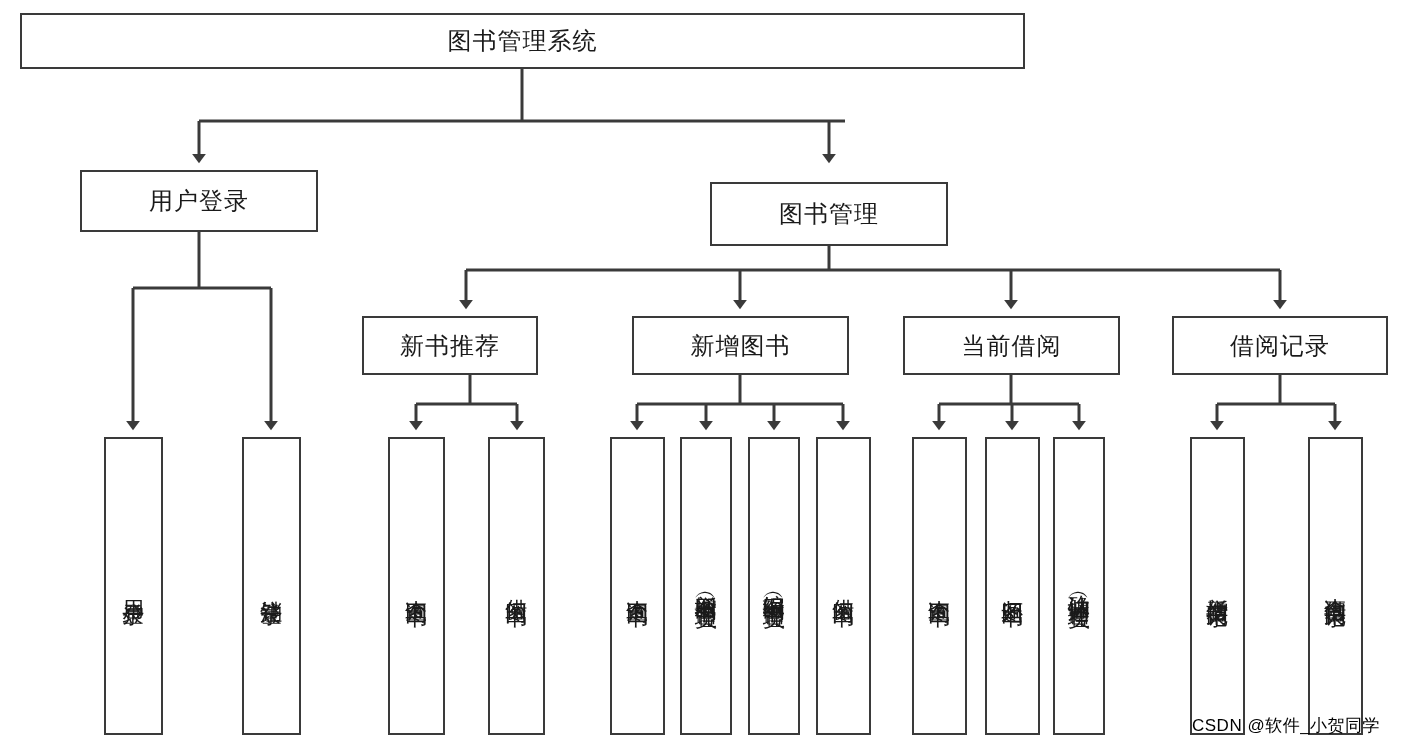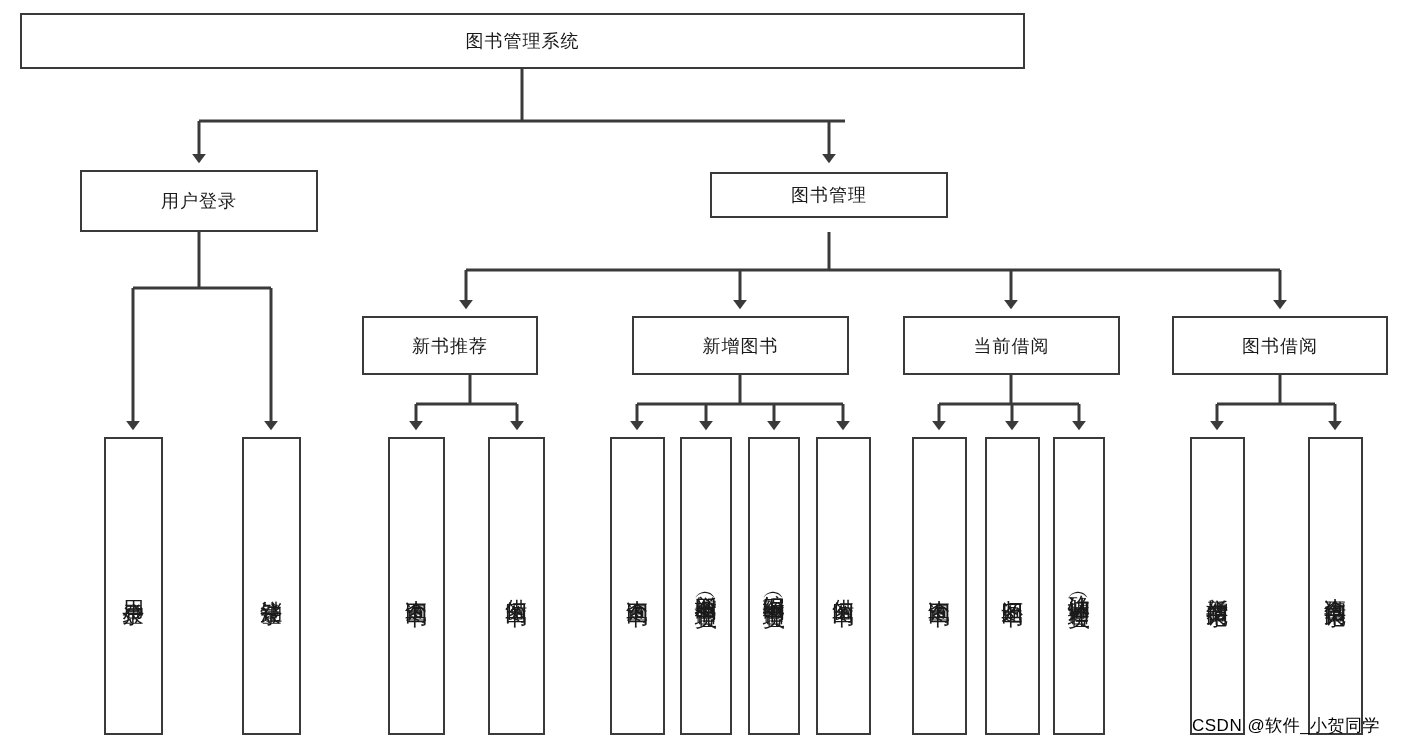--- a/index.html
+++ b/index.html
@@ -30,21 +30,21 @@
     position: absolute;
     box-sizing: border-box;
     background: #ffffff;
     border: 2px solid #3a3a3a;
     display: flex;
     align-items: center;
     justify-content: center;
     color: #1a1a1a;
   }
   .node.horiz {
-    font-size: 18px;
+    font-size: 24px;
     letter-spacing: 1px;
   }
   .node.vert {
     font-size: 22px;
     letter-spacing: 2px;
   }
   .node.vert .label {
     writing-mode: vertical-rl;
     text-orientation: upright;
     line-height: 1.06;
@@ -117,35 +117,35 @@
     </g>
   </svg>
 
   <div class="node horiz" style="left:20px; top:13px; width:1005px; height:56px;">
     <span class="label">图书管理系统</span>
   </div>
 
   <div class="node horiz" style="left:80px; top:170px; width:238px; height:62px;">
     <span class="label">用户登录</span>
   </div>
-  <div class="node horiz" style="left:710px; top:172px; width:238px; height:46px;">
+  <div class="node horiz" style="left:710px; top:182px; width:238px; height:64px;">
     <span class="label">图书管理</span>
   </div>
 
   <div class="node horiz" style="left:362px; top:316px; width:176px; height:59px;">
     <span class="label">新书推荐</span>
   </div>
   <div class="node horiz" style="left:632px; top:316px; width:217px; height:59px;">
     <span class="label">新增图书</span>
   </div>
   <div class="node horiz" style="left:903px; top:316px; width:217px; height:59px;">
     <span class="label">当前借阅</span>
   </div>
   <div class="node horiz" style="left:1172px; top:316px; width:216px; height:59px;">
-    <span class="label">图书借阅</span>
+    <span class="label">借阅记录</span>
   </div>
 
   <div class="node vert" style="left:104px; top:437px; width:59px; height:298px;">
     <span class="label">用户登录</span>
   </div>
   <div class="node vert" style="left:242px; top:437px; width:59px; height:298px;">
     <span class="label">注销登录</span>
   </div>
 
   <div class="node vert" style="left:388px; top:437px; width:57px; height:298px;">

